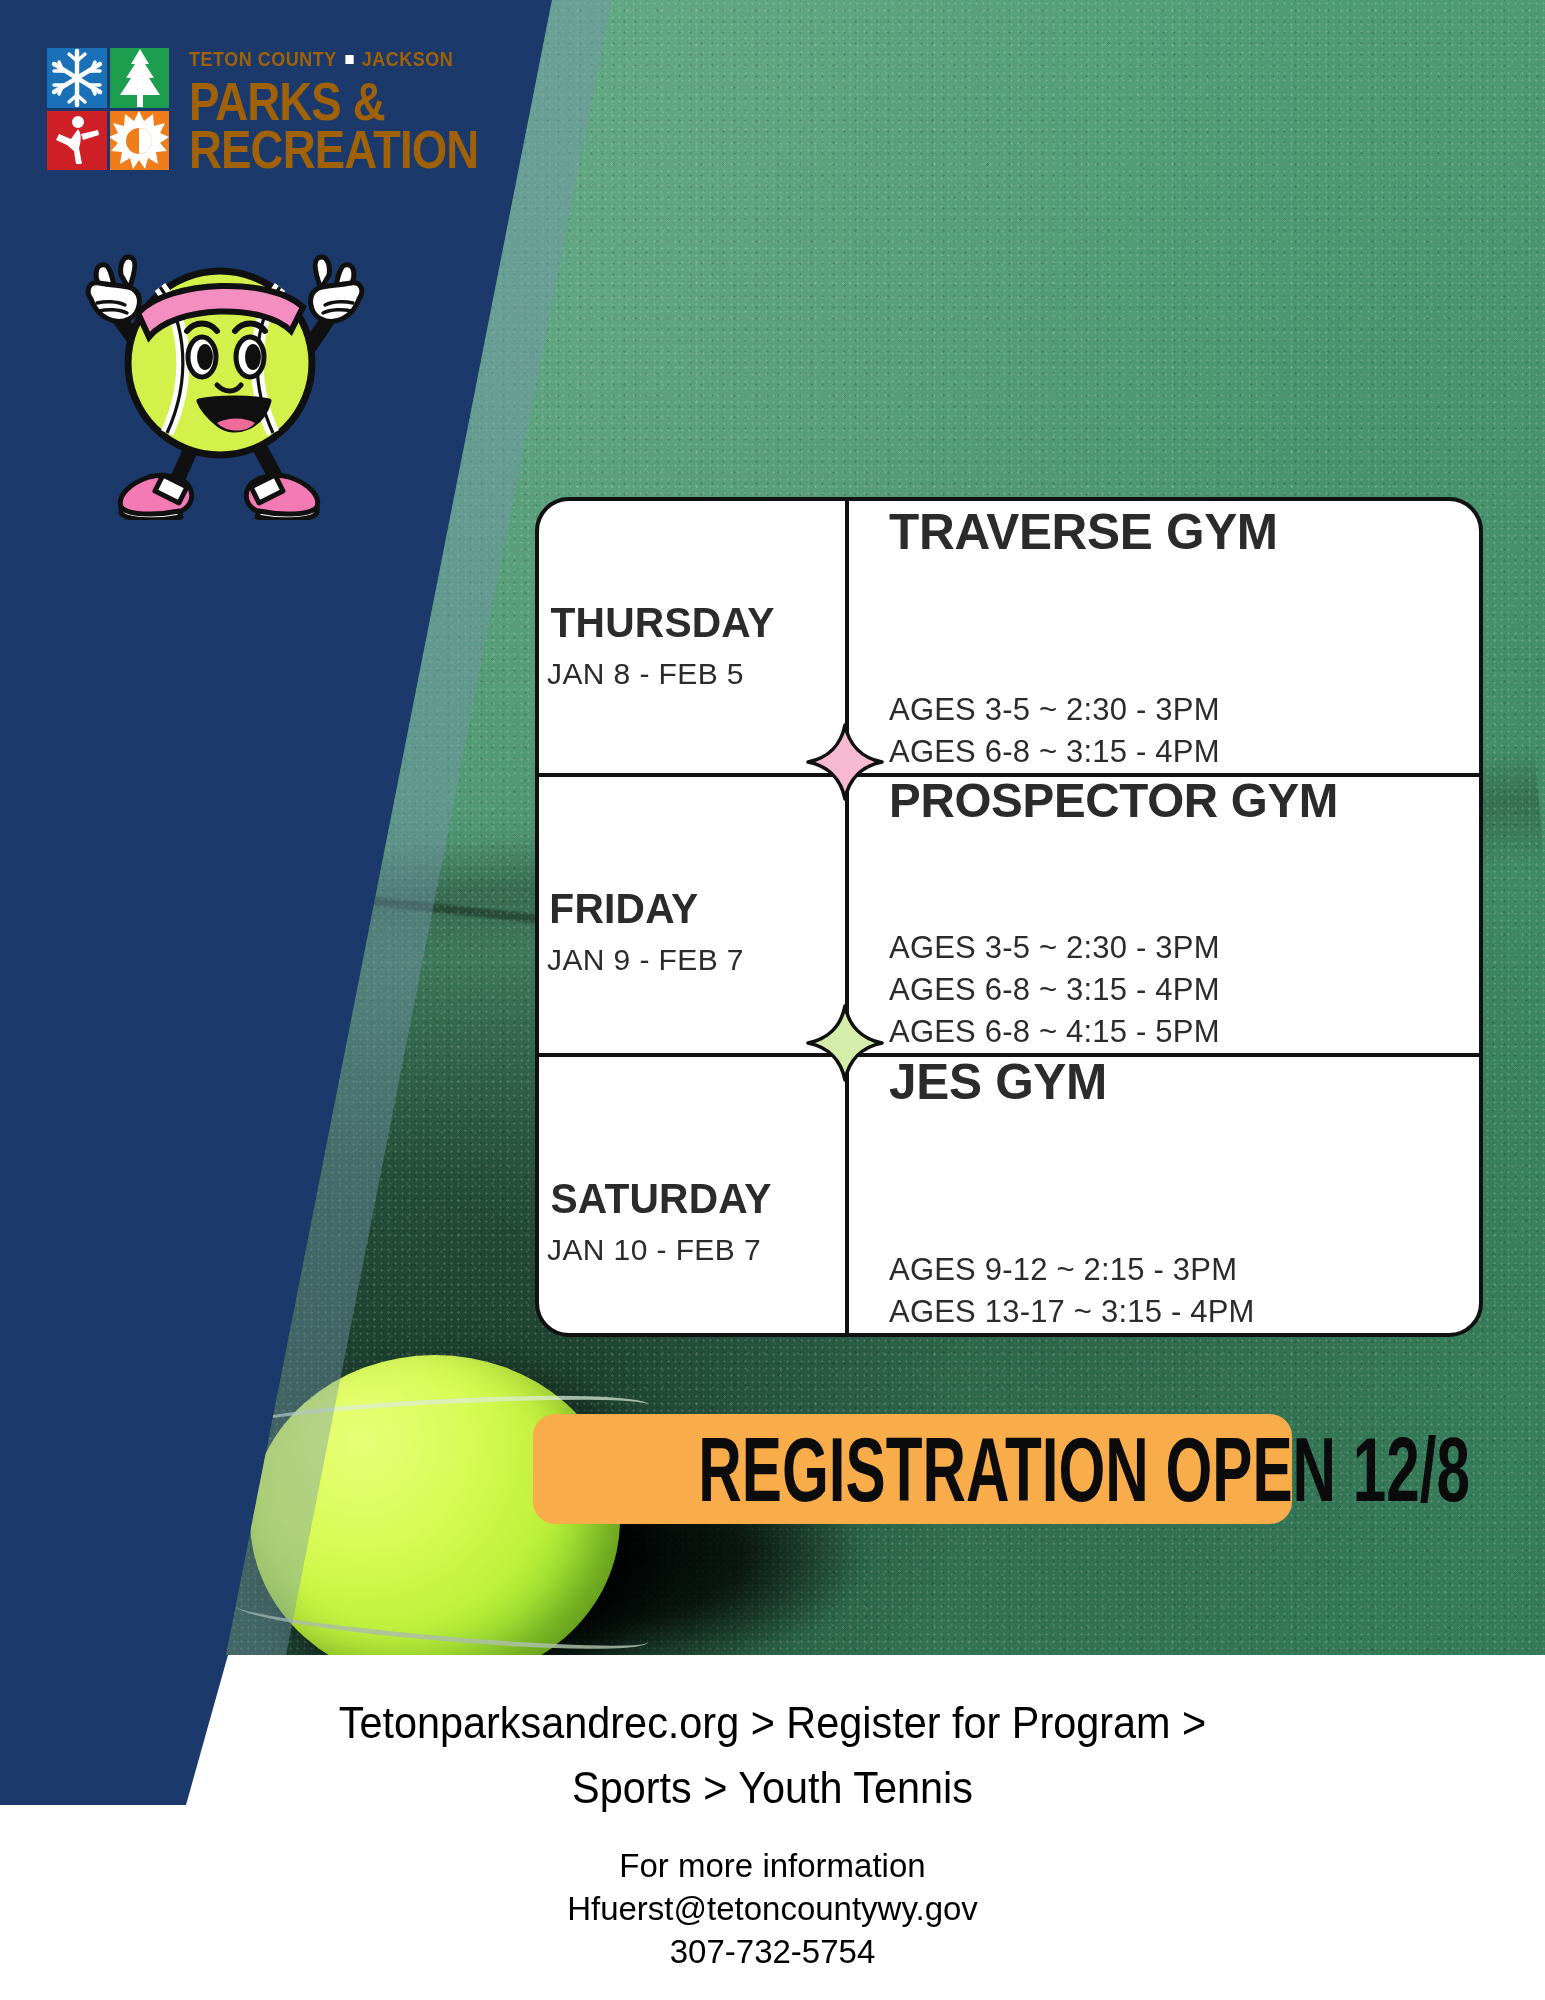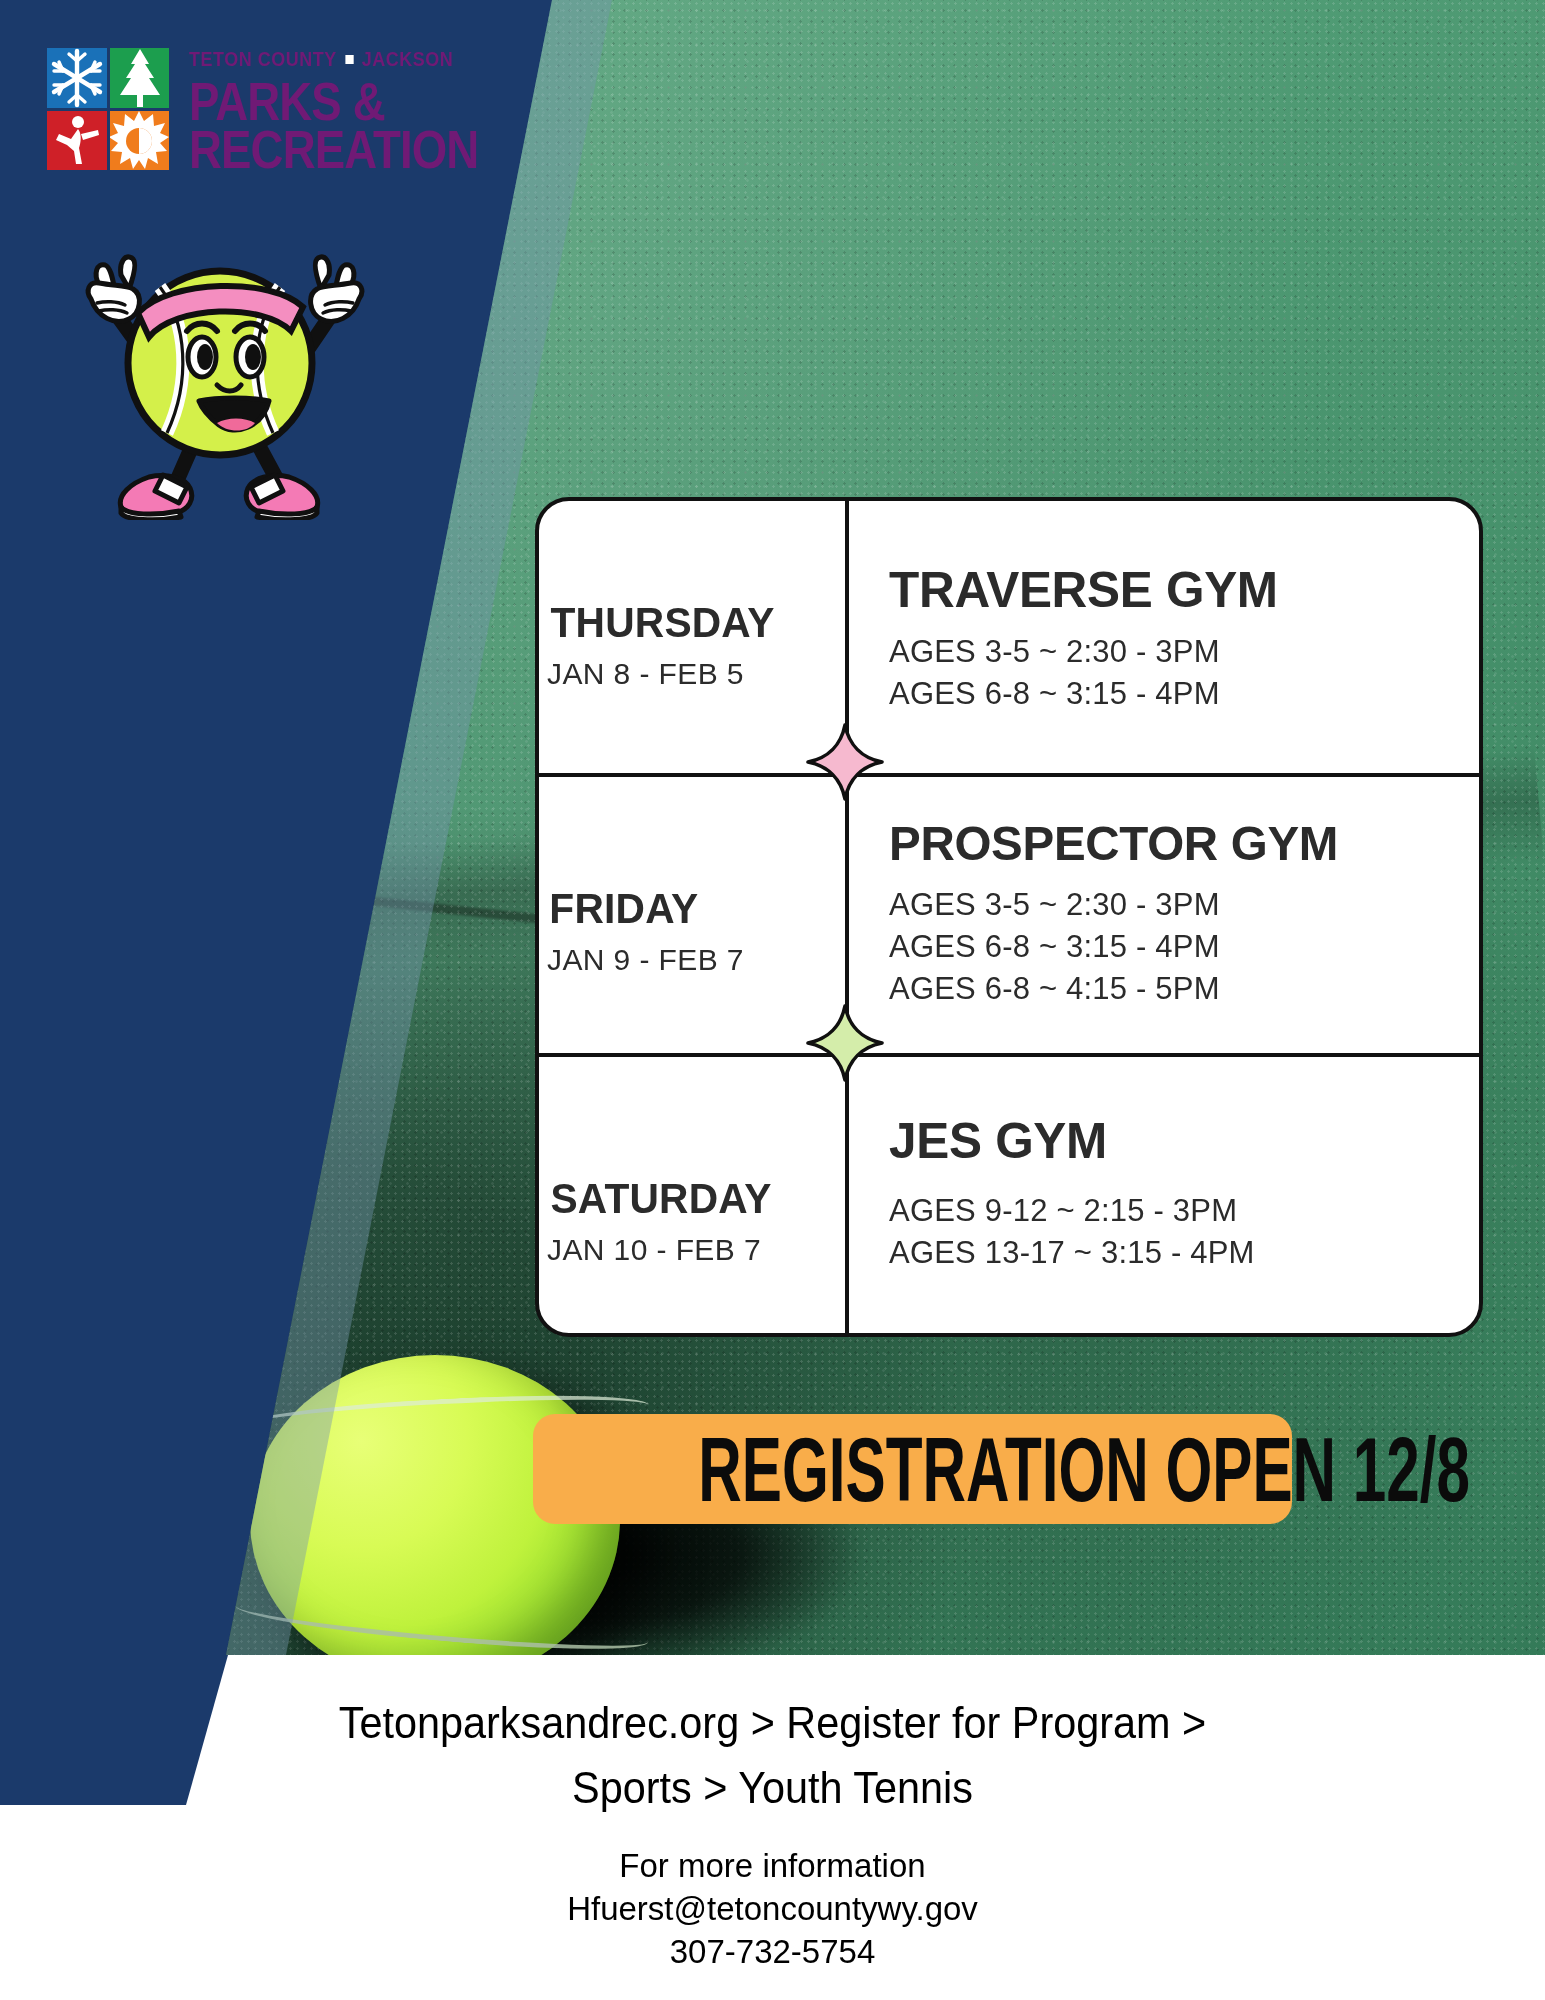--- a/index.html
+++ b/index.html
@@ -100,21 +100,21 @@
   .sq-blue{ background:#1a71b8; }
   .sq-green{ background:#1c9e4e; }
   .sq-red{ background:#cf2028; }
   .sq-orange{ background:#f07c1c; }
 
   .snowflake{ position:absolute; left:50%; top:50%; transform:translate(-50%,-50%); }
   .tree{ position:absolute; left:52%; top:50%; transform:translate(-50%,-50%); }
   .skier{ position:absolute; left:48%; top:52%; transform:translate(-50%,-50%); }
   .sun{ position:absolute; left:50%; top:52%; transform:translate(-50%,-50%); }
 
-  .logo-text{ position:absolute; left:142px; top:2px; width:290px; color:#701a75; }
+  .logo-text{ position:absolute; left:142px; top:2px; width:290px; color:#a16207; }
   .logo-kicker{
     font-family:"Liberation Sans",sans-serif;
     font-weight:bold; font-size:19.5px; letter-spacing:.6px;
     transform:scaleX(.92); transform-origin:left center;
     white-space:nowrap; line-height:1;
   }
   .logo-kicker .dot{
     display:inline-block; width:9px; height:9px; background:#fff;
     margin:0 9px 2px 9px; vertical-align:middle;
   }
@@ -172,21 +172,21 @@
     transform:scaleX(.97); white-space:nowrap;
   }
   .daydate{
     font-family:"Liberation Sans",sans-serif;
     font-weight:normal; font-size:30px; color:#2b2b2b;
     margin-top:13px; letter-spacing:.4px; white-space:nowrap;
   }
 
   .gymcell{
     flex:1 1 auto; padding:0 12px 0 40px;
-    display:flex; flex-direction:column; justify-content:center;
+    display:flex; flex-direction:column; justify-content:space-between;
   }
   .srow-1 .gymcell{ padding-top:6px; }
   .srow-2 .gymcell{ padding-top:0; }
   .srow-3 .gymcell{ padding-top:0; }
 
   .gymname{
     font-family:"Liberation Sans",sans-serif;
     font-weight:bold; font-size:50px; color:#2b2b2b;
     letter-spacing:-.3px; line-height:1;
     transform:scaleX(.99); transform-origin:left center;

